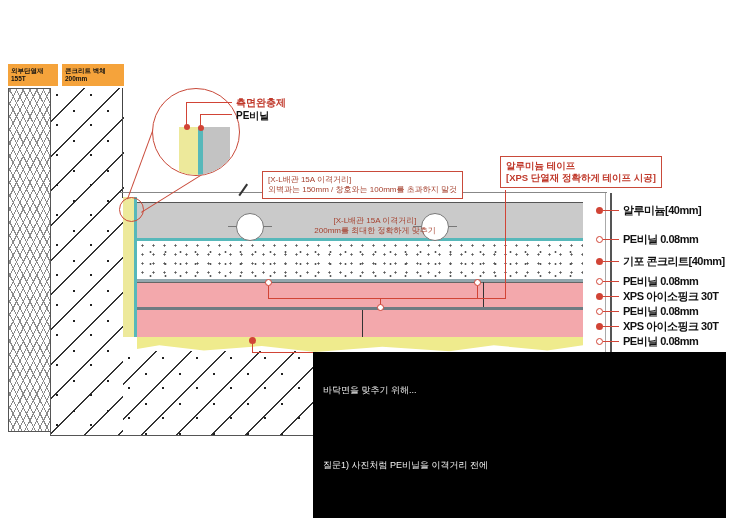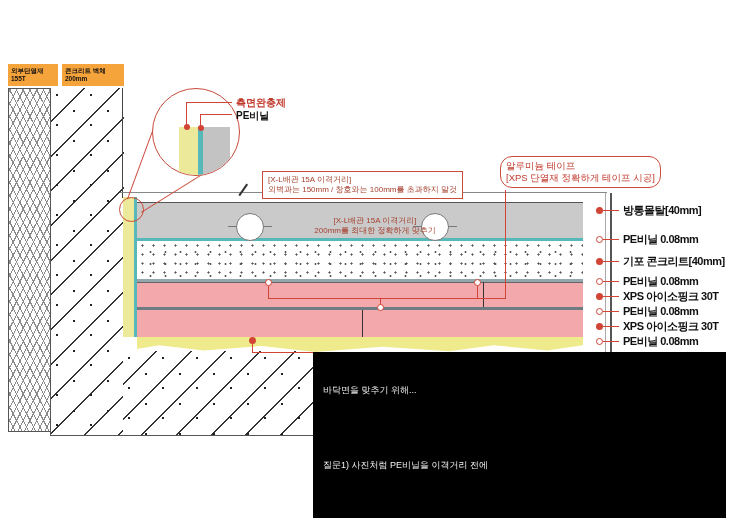--- a/index.html
+++ b/index.html
@@ -102,36 +102,36 @@
   <div class="abs dot" style="left:198px;top:125px;width:6px;height:6px;"></div>
   <div class="abs redline" style="left:200px;top:114px;width:1px;height:13px;"></div>
   <div class="abs redline" style="left:200px;top:114px;width:32px;height:1px;"></div>
   <div class="abs" style="left:236px;top:109px;font-size:10px;font-weight:bold;color:#111;white-space:nowrap;text-align:right;">PE비닐</div>
 
   <div class="abs rnote" style="left:262px;top:171px;">
     <div>[X-L배관 15A 이격거리]</div>
     <div>외벽과는 150mm / 창호와는 100mm를 초과하지 말것</div>
   </div>
 
-  <div class="abs rnote" style="left:500px;top:156px;font-size:9.5px;line-height:12px;font-weight:normal;color:#c0392b;border-radius:12px;">
+  <div class="abs rnote" style="left:500px;top:156px;font-size:9.5px;line-height:12px;font-weight:bold;color:#c0392b;">
     <div>알루미늄 테이프</div>
     <div>[XPS 단열재 정확하게 테이프 시공]</div>
   </div>
   <div class="abs redline" style="left:505px;top:190px;width:1px;height:108px;"></div>
   <div class="abs redline" style="left:268px;top:298px;width:238px;height:1px;"></div>
   <div class="abs redline" style="left:268px;top:286px;width:1px;height:12px;"></div>
   <div class="abs odot" style="left:265px;top:279px;"></div>
   <div class="abs redline" style="left:477px;top:286px;width:1px;height:12px;"></div>
   <div class="abs odot" style="left:474px;top:279px;"></div>
   <div class="abs redline" style="left:380px;top:298px;width:1px;height:8px;"></div>
   <div class="abs odot" style="left:377px;top:304px;"></div>
 
   <div class="abs dot" style="left:596px;top:207px;"></div>
   <div class="abs redline" style="left:603px;top:210px;width:16px;height:1px;"></div>
-  <div class="abs laylab" style="left:623px;top:203px;">방통몰탈[40mm]</div>
+  <div class="abs laylab" style="left:623px;top:203px;">알루미늄[40mm]</div>
 
   <div class="abs odot" style="left:596px;top:236px;"></div>
   <div class="abs redline" style="left:603px;top:239px;width:16px;height:1px;"></div>
   <div class="abs laylab" style="left:623px;top:232px;">PE비닐 0.08mm</div>
 
   <div class="abs dot" style="left:596px;top:258px;"></div>
   <div class="abs redline" style="left:603px;top:261px;width:16px;height:1px;"></div>
   <div class="abs laylab" style="left:623px;top:254px;">기포 콘크리트[40mm]</div>
 
   <div class="abs odot" style="left:596px;top:278px;"></div>

